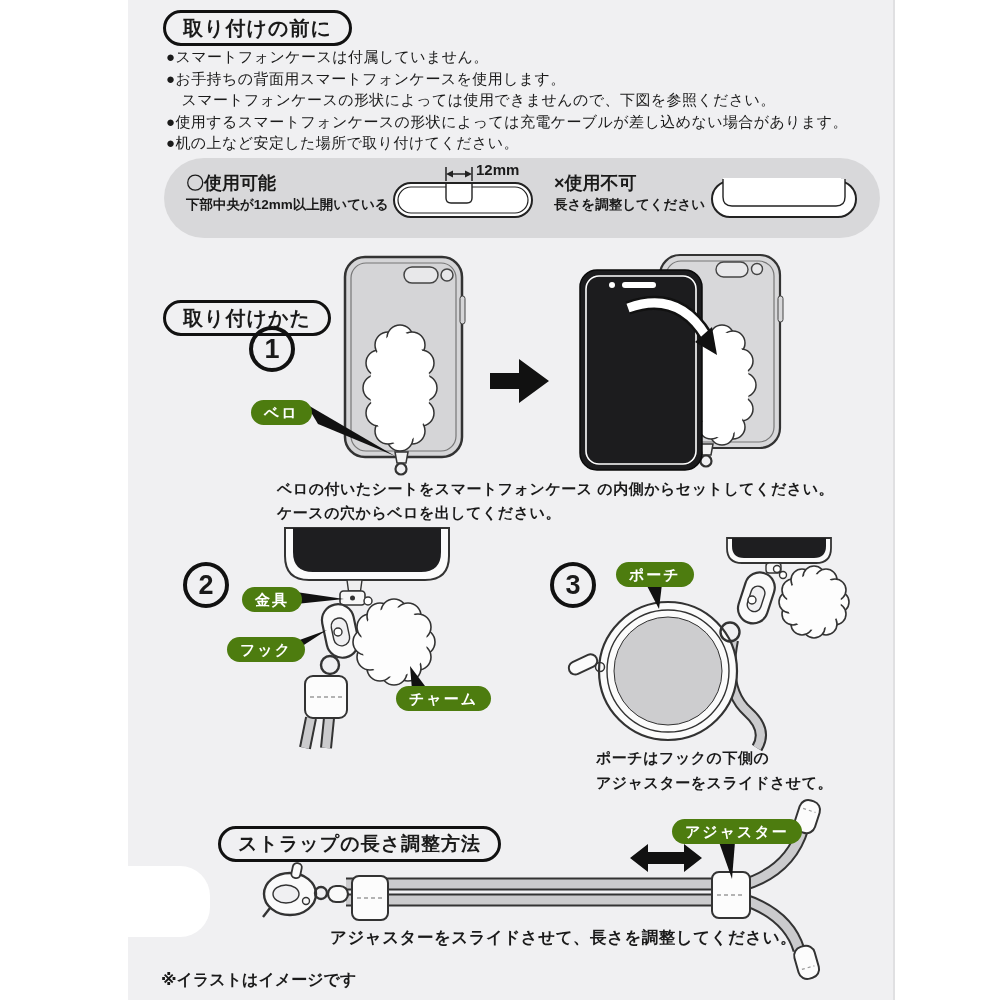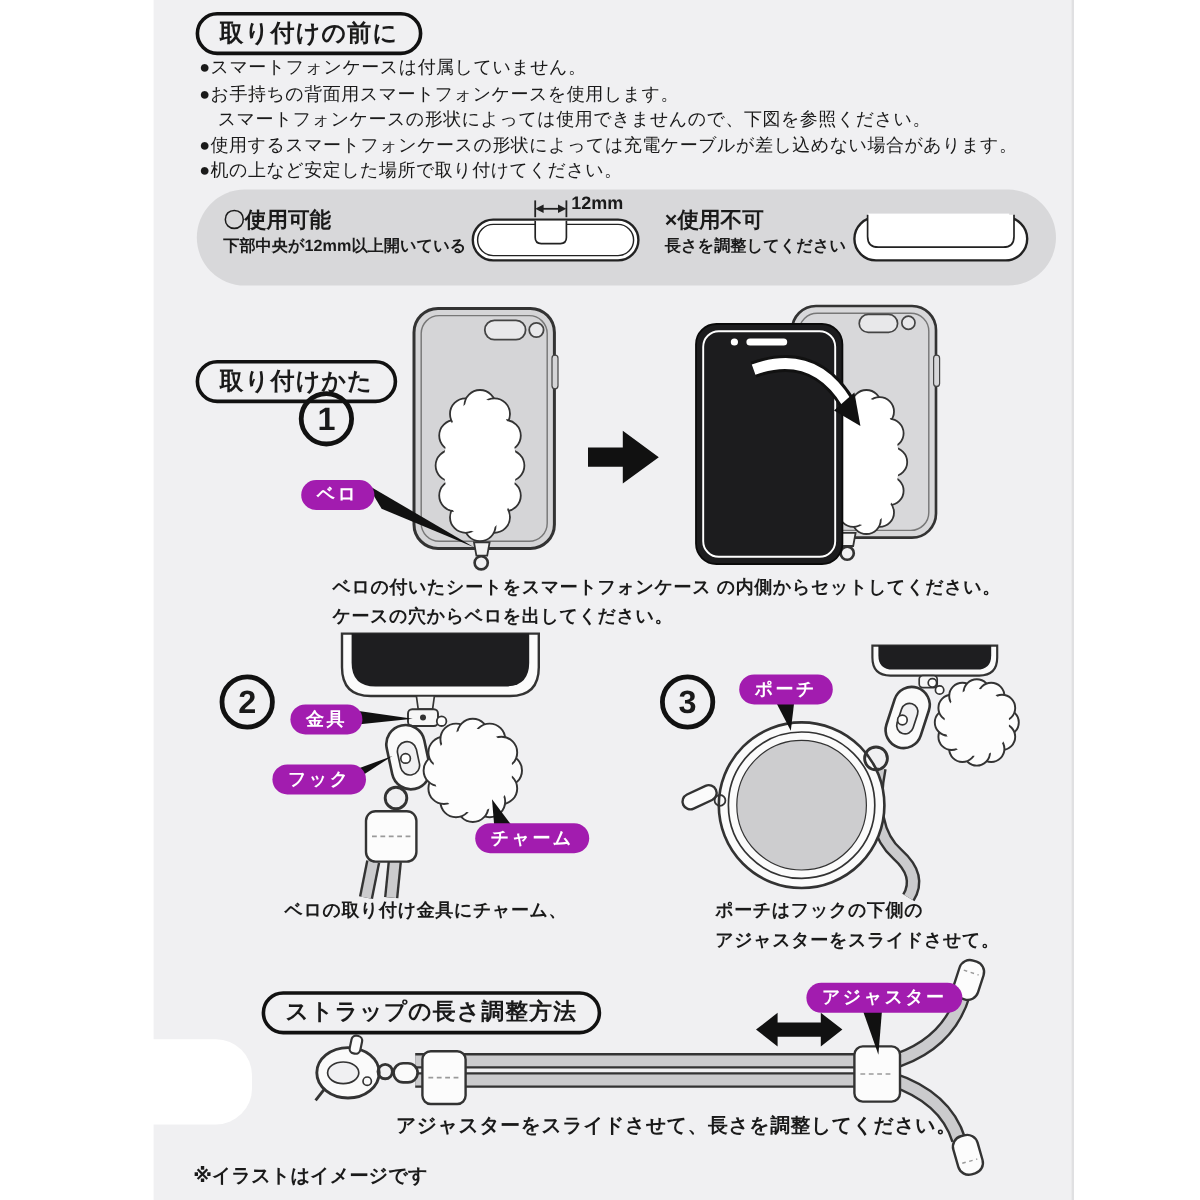--- a/index.html
+++ b/index.html
@@ -7,21 +7,21 @@
          font-family:"Liberation Sans","DejaVu Sans",sans-serif;color:#1a1a1a;}
   .paper{position:absolute;left:128px;top:0;width:765px;height:1000px;background:#f0f0f2;
          border-right:2px solid #e0e0e2;}
   .panel{position:absolute;left:164px;top:158px;width:716px;height:80px;background:#d8d8da;
          border-radius:40px;z-index:1;}
   .art{position:absolute;left:0;top:0;z-index:2;pointer-events:none;}
   .white-tab{position:absolute;left:92px;top:866px;width:118px;height:71px;background:#fff;
          border-radius:16px 30px 30px 16px;z-index:2;}
   .h-pill{position:absolute;z-index:3;border:3.5px solid #111;border-radius:20px;
          font-weight:700;font-size:20px;line-height:30px;padding:0 17px;letter-spacing:1px;white-space:nowrap;}
-  .callout{position:absolute;z-index:4;background:#a21caf;color:#fff;font-weight:700;font-size:15px;
+  .callout{position:absolute;z-index:4;background:#4d7c0f;color:#fff;font-weight:700;font-size:15px;
          line-height:25px;border-radius:14px;padding:0 13px;letter-spacing:2px;white-space:nowrap;}
   .circle-num{position:absolute;z-index:3;width:38px;height:38px;border:4px solid #111;border-radius:50%;
          font-size:27px;font-weight:700;display:flex;align-items:center;justify-content:center;background:transparent;}
   .txt{position:absolute;z-index:3;font-weight:700;white-space:nowrap;}
   .bullets{position:absolute;left:166px;top:46px;z-index:3;font-weight:400;font-size:15px;
          line-height:21.5px;letter-spacing:0.4px;white-space:nowrap;}
   .cap{font-size:15px;letter-spacing:0.5px;}
   .panel-title{font-size:18px;}
   .panel-desc{font-size:13.5px;font-weight:700;}
 </style>
@@ -248,21 +248,20 @@
 
   <div class="circle-num" style="left:249px;top:326px;">1</div>
   <div class="callout" style="left:251px;top:400px;">ベロ</div>
   <div class="txt cap" style="left:277px;top:480px;">ベロの付いたシートをスマートフォンケース の内側からセットしてください。</div>
   <div class="txt cap" style="left:277px;top:504px;">ケースの穴からベロを出してください。</div>
 
   <div class="circle-num" style="left:183px;top:562px;">2</div>
   <div class="callout" style="left:242px;top:587px;">金具</div>
   <div class="callout" style="left:227px;top:637px;">フック</div>
   <div class="callout" style="left:396px;top:686px;">チャーム</div>
-  <div class="txt cap" style="left:237px;top:749px;">ベロの取り付け金具にチャーム、</div>
 
   <div class="circle-num" style="left:550px;top:562px;">3</div>
   <div class="callout" style="left:616px;top:562px;">ポーチ</div>
   <div class="txt cap" style="left:596px;top:749px;">ポーチはフックの下側の</div>
   <div class="txt cap" style="left:596px;top:774px;">アジャスターをスライドさせて。</div>
 
   <div class="h-pill" style="left:218px;top:826px;font-size:19px;">ストラップの長さ調整方法</div>
   <div class="callout" style="left:672px;top:819px;">アジャスター</div>
   <div class="txt" style="left:330px;top:927px;font-size:16.5px;letter-spacing:0.5px;">アジャスターをスライドさせて、長さを調整してください。</div>
 

